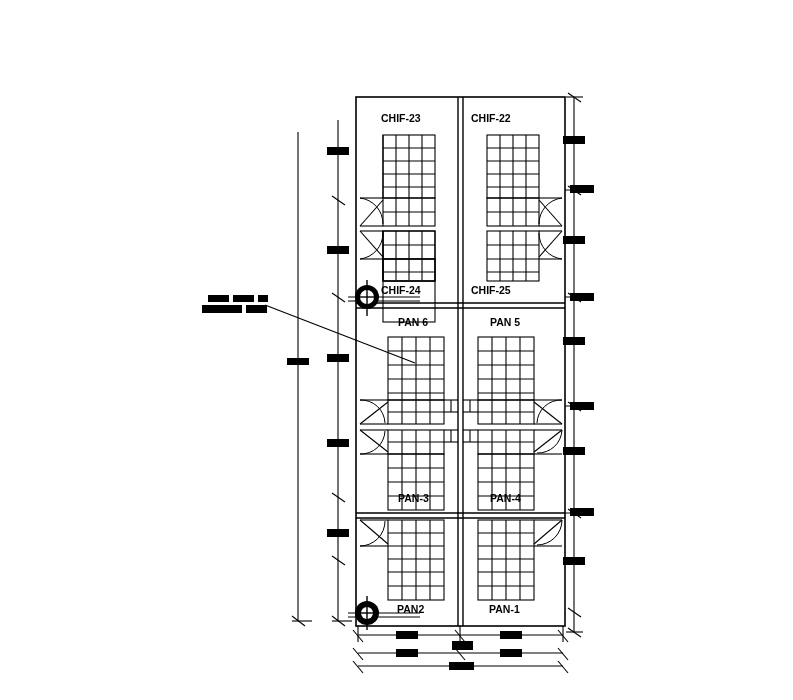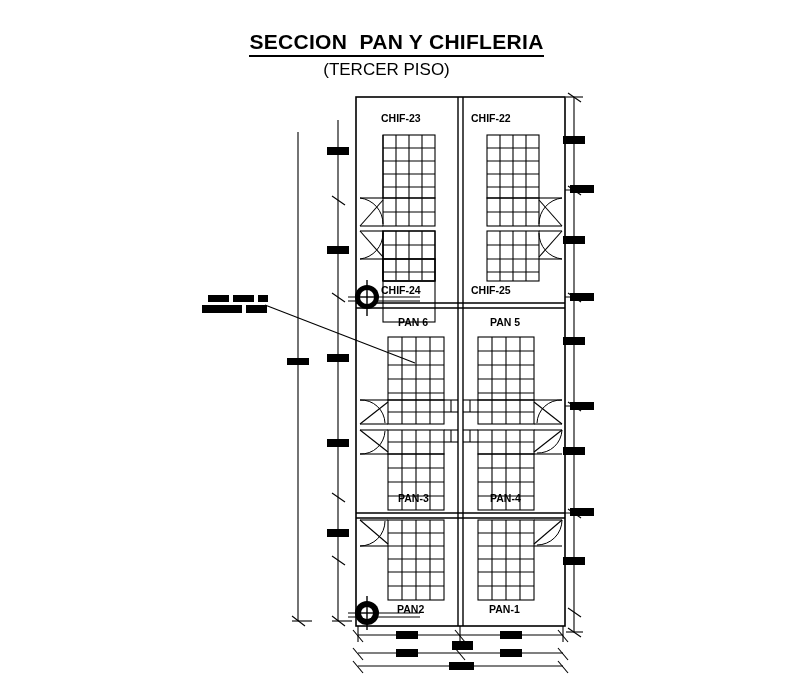--- a/index.html
+++ b/index.html
@@ -55,24 +55,20 @@
   .room-label {
     font-size: 10.5px;
     font-weight: bold;
   }
 </style>
 </head>
 <body>
 
 <div id="sheet">
 
-  <div class="title-block">
-    <div class="title-main">SECCION  PAN Y CHIFLERIA</div>
-    <div class="title-sub">(TERCER PISO)</div>
-  </div>
 
   <svg id="plan" width="793" height="700" viewBox="0 0 793 700" xmlns="http://www.w3.org/2000/svg">
 
     <g fill="none" stroke="#000" stroke-width="1.6">
       <rect x="356" y="97" width="209" height="529"></rect>
     </g>
 
     <g stroke="#000" stroke-width="1.4">
       <line x1="458" y1="97" x2="458" y2="626"></line>
       <line x1="463" y1="97" x2="463" y2="626"></line>

